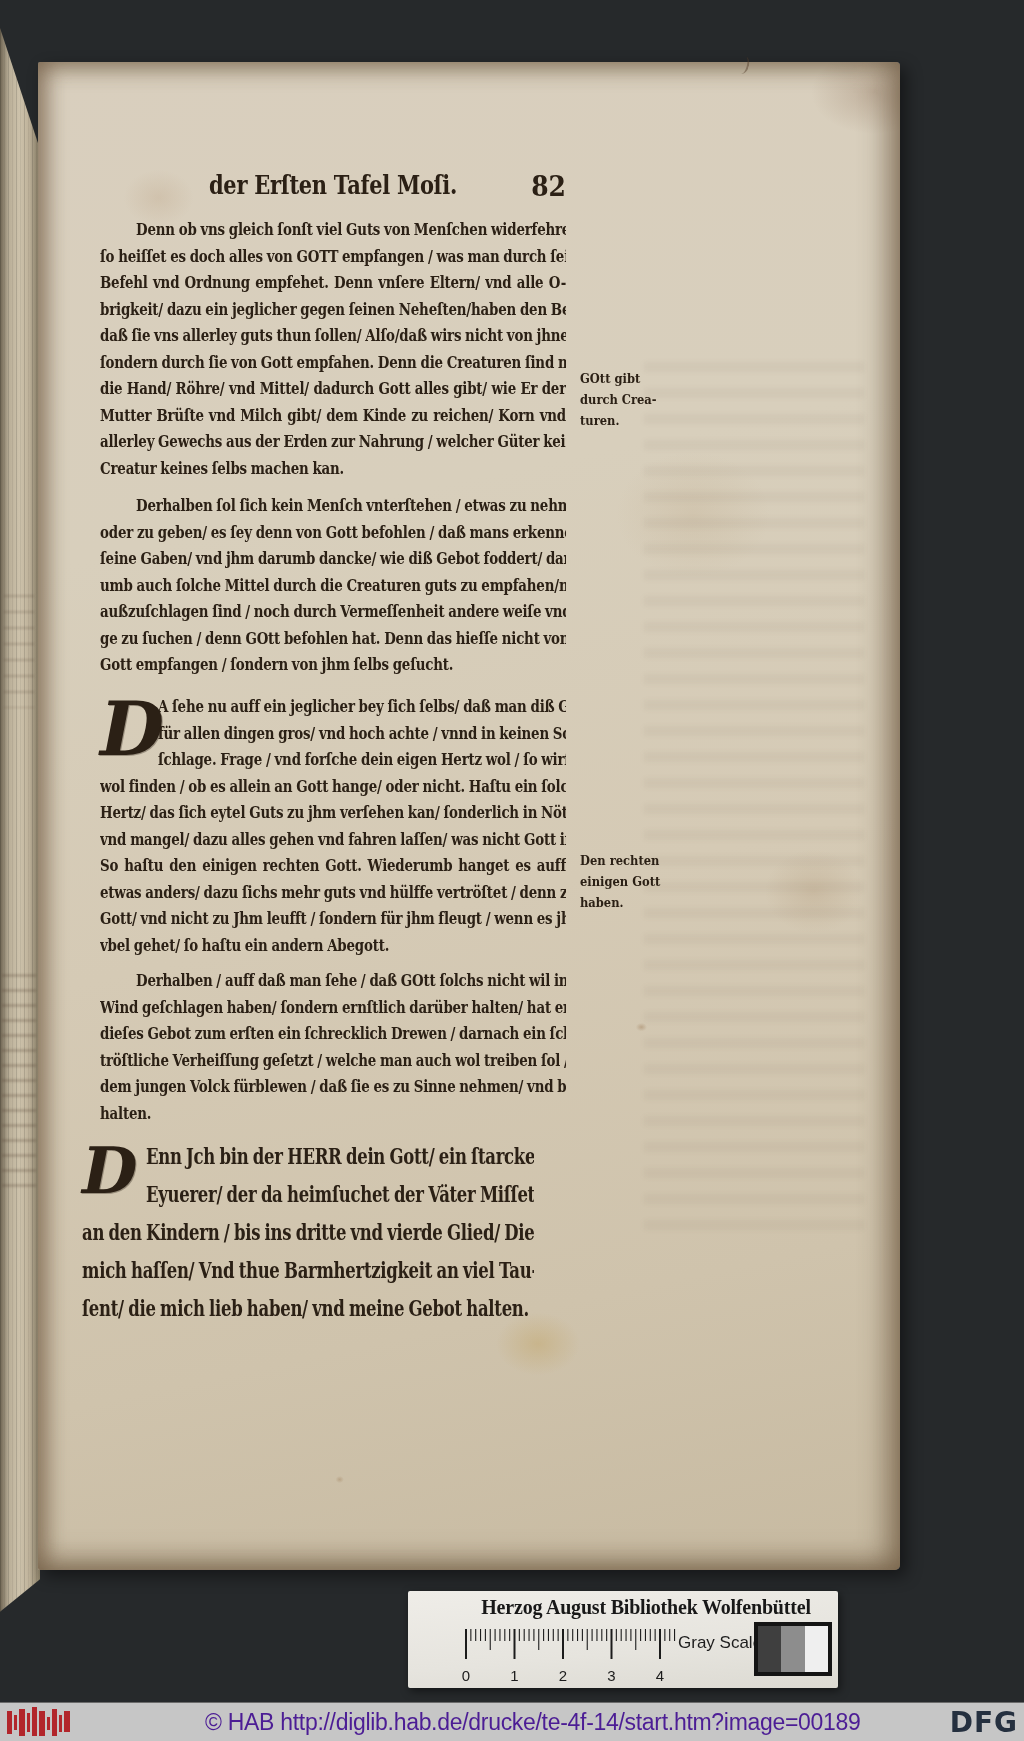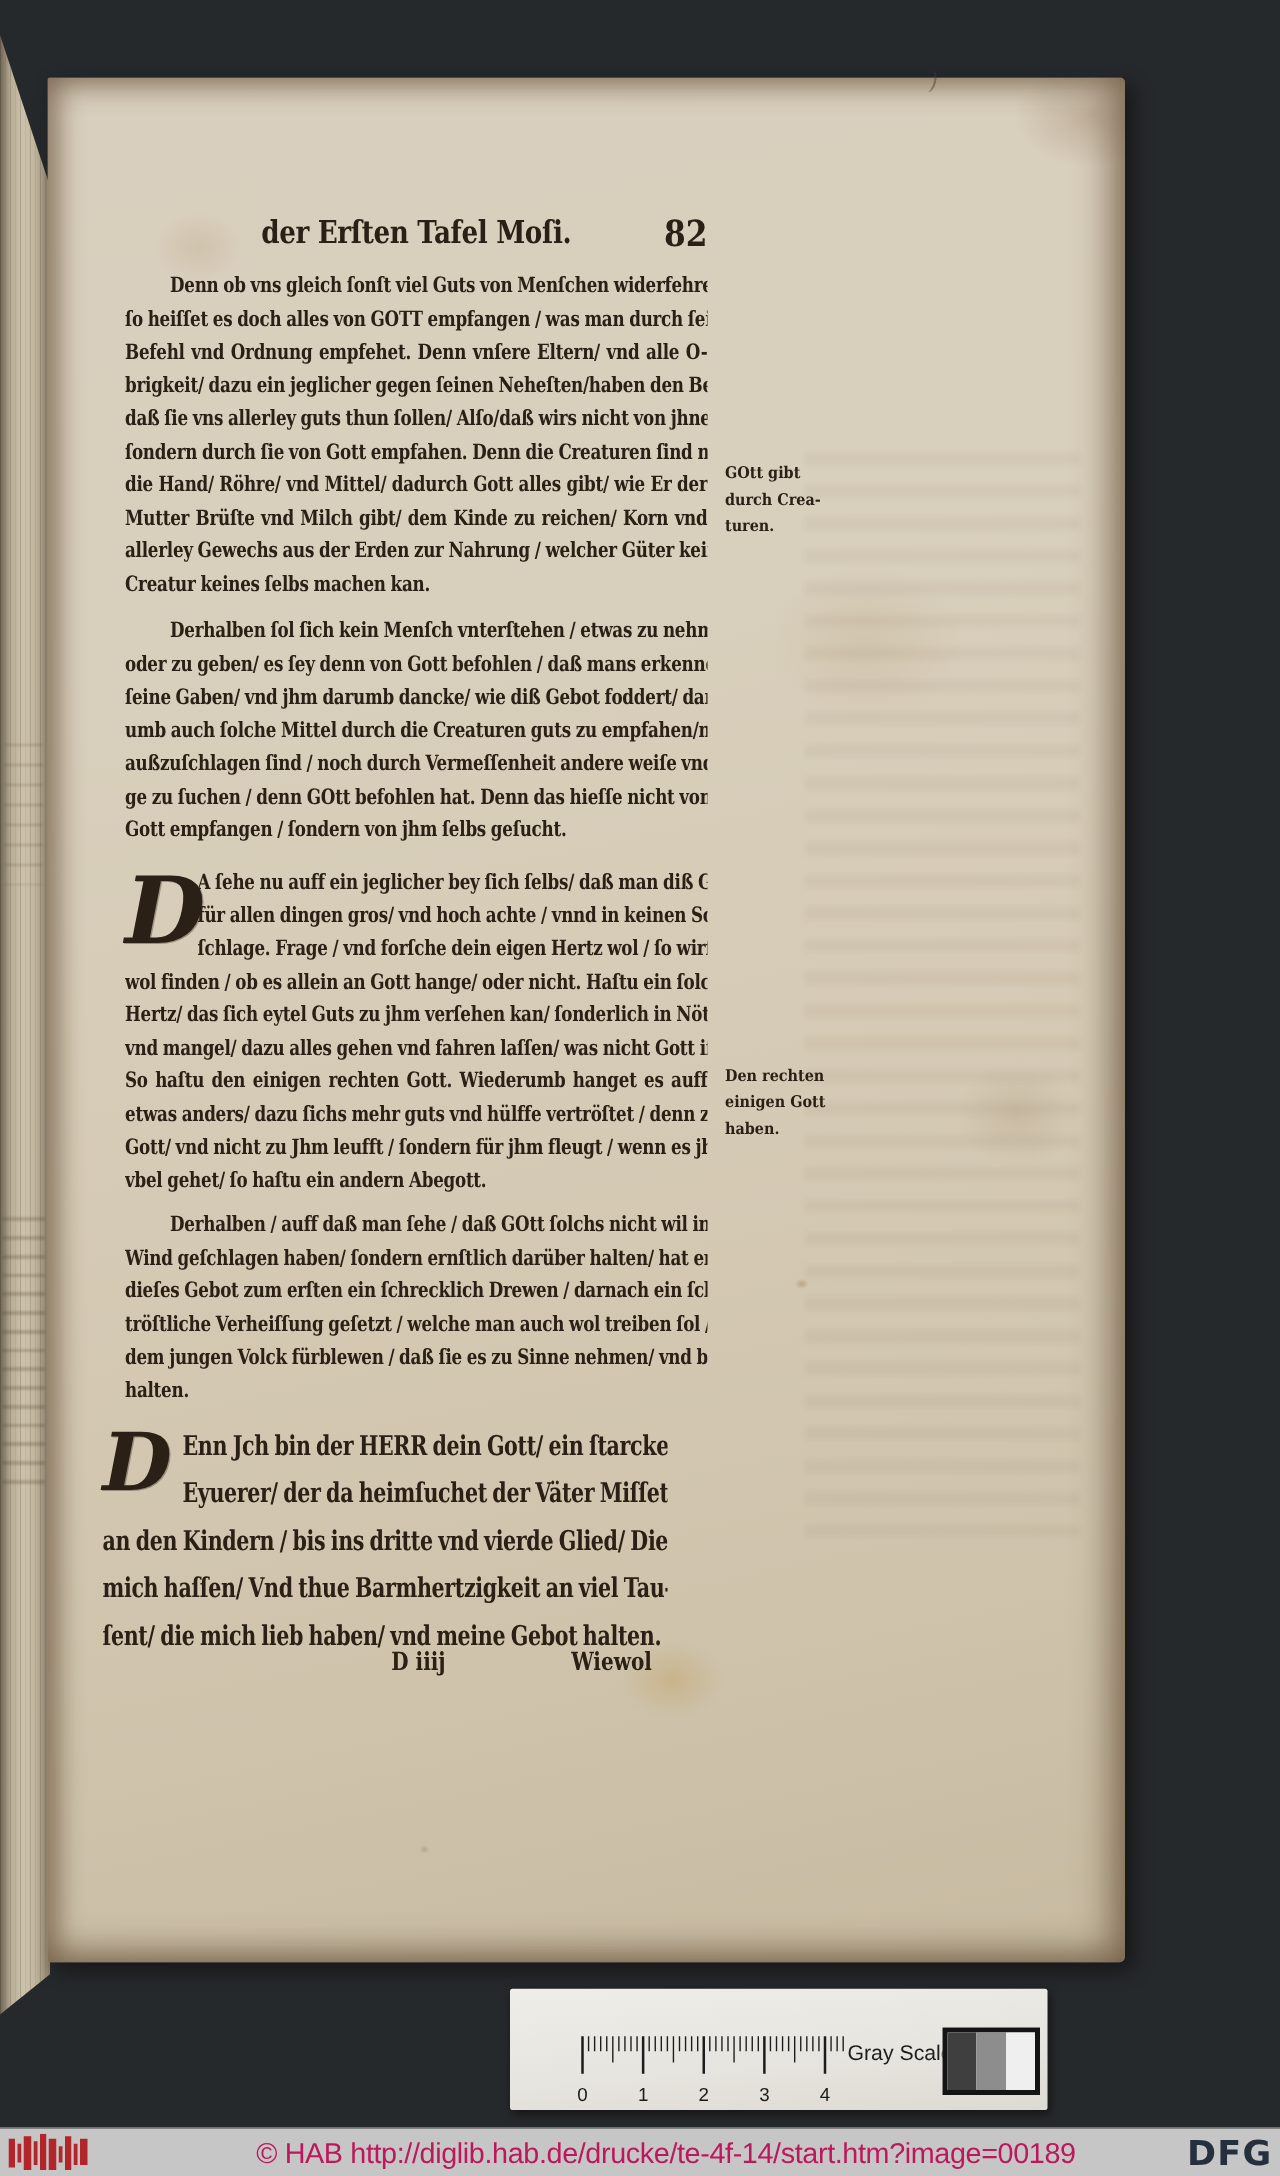--- a/index.html
+++ b/index.html
@@ -87,21 +87,21 @@
     font-size:17px;color:#1d1d1d;}
   .patchbox{position:absolute;left:346px;top:31px;width:70px;height:46px;
     border:4px solid #141414;display:flex;box-sizing:content-box;background:#fff;}
   .patch{flex:1;}
 
   
   .footer{position:absolute;left:0;bottom:0;width:1024px;height:38px;background:var(--bar);
     border-top:1px solid #6b6b6b;}
   .hab-logo{position:absolute;left:6px;top:4px;}
   .copyright{position:absolute;left:205px;top:0;height:38px;line-height:38px;
-    font-family:"Liberation Sans",sans-serif;font-size:23px;color:#be185d;
+    font-family:"Liberation Sans",sans-serif;font-size:23px;color:#4c1d95;
     letter-spacing:-.3px;white-space:nowrap;}
   .dfg{position:absolute;right:6px;top:0;height:38px;line-height:40px;
     font-family:"DejaVu Sans",sans-serif;font-weight:800;font-size:28px;
     color:var(--dfg);letter-spacing:1px;transform:scaleY(.98);}
 </style>
 </head>
 <body>
 
 <div class="fore-edge">
   <div class="striations"></div>
@@ -159,38 +159,35 @@
         <div class="ln short">halten.</div>
       </div>
       <div class="para p5 big">
         <span class="dropcap dc2">D</span>
         <div class="ln">Enn Jch bin der HERR dein Gott/ ein ſtarcker</div>
         <div class="ln">Eyuerer/ der da heimſuchet der Väter Miſſethat</div>
         <div class="ln">an den Kindern / bis ins dritte vnd vierde Glied/ Die</div>
         <div class="ln">mich haſſen/ Vnd thue Barmhertzigkeit an viel Tau-</div>
         <div class="ln short">ſent/ die mich lieb haben/ vnd meine Gebot halten.</div>
       </div>
-      <div class="sigline">
-      <span class="sig">D iiij</span>
-      <span class="catch">Wiewol</span>
-    </div>
   <div class="mnote mn1">
         <div>GOtt gibt</div>
         <div>durch Crea-</div>
         <div>turen.</div>
       </div>
       <div class="mnote mn2">
         <div>Den rechten</div>
         <div>einigen Gott</div>
         <div>haben.</div>
       </div>
     </div>
 </div>
 
 <div class="lib-label">
+  <div class="lib-title">Herzog August Bibliothek Wolfenbüttel</div>
   <svg class="ruler-svg" width="226" height="58">
       <line x1="4" x2="4" y1="2" y2="32" stroke="#1c1c1c" stroke-width="2"></line>
       <line x1="8.85" x2="8.85" y1="2" y2="14" stroke="#1c1c1c" stroke-width="1.1"></line>
       <line x1="13.7" x2="13.7" y1="2" y2="14" stroke="#1c1c1c" stroke-width="1.1"></line>
       <line x1="18.549999999999997" x2="18.549999999999997" y1="2" y2="14" stroke="#1c1c1c" stroke-width="1.1"></line>
       <line x1="23.4" x2="23.4" y1="2" y2="14" stroke="#1c1c1c" stroke-width="1.1"></line>
       <line x1="28.25" x2="28.25" y1="2" y2="23" stroke="#1c1c1c" stroke-width="1.1"></line>
       <line x1="33.099999999999994" x2="33.099999999999994" y1="2" y2="14" stroke="#1c1c1c" stroke-width="1.1"></line>
       <line x1="37.949999999999996" x2="37.949999999999996" y1="2" y2="14" stroke="#1c1c1c" stroke-width="1.1"></line>
       <line x1="42.8" x2="42.8" y1="2" y2="14" stroke="#1c1c1c" stroke-width="1.1"></line>

